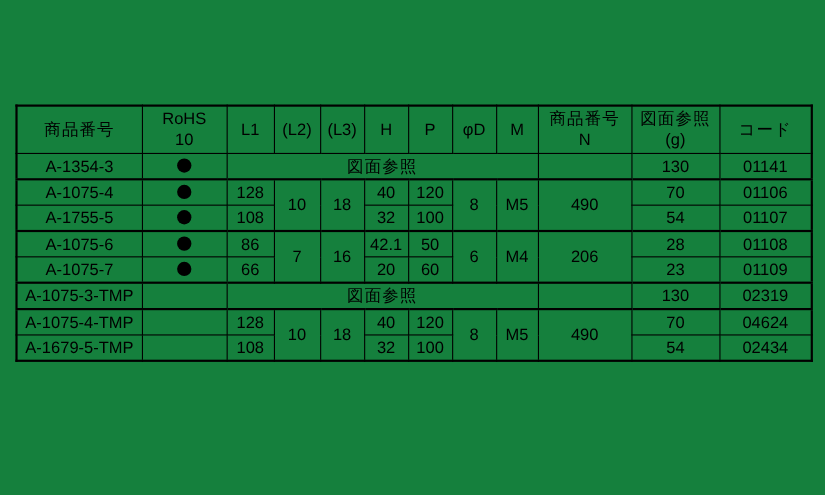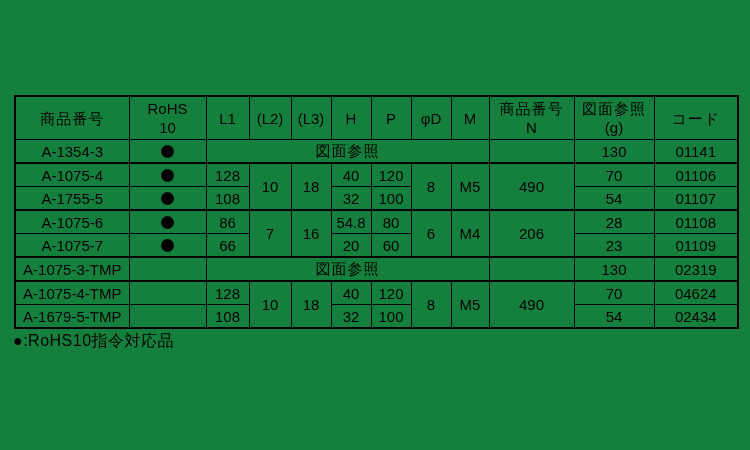--- a/index.html
+++ b/index.html
@@ -132,22 +132,22 @@
         <td>54</td>
         <td>01107</td>
       </tr>
 
       <tr class="grp">
         <td>A-1075-6</td>
         <td><span class="dot"></span></td>
         <td>86</td>
         <td rowspan="2">7</td>
         <td rowspan="2">16</td>
-        <td>54.8</td>
-        <td>80</td>
+        <td>42.1</td>
+        <td>50</td>
         <td rowspan="2">6</td>
         <td rowspan="2">M4</td>
         <td rowspan="2">206</td>
         <td>28</td>
         <td>01108</td>
       </tr>
 
       <tr>
         <td>A-1075-7</td>
         <td><span class="dot"></span></td>
@@ -187,17 +187,14 @@
         <td></td>
         <td>108</td>
         <td>32</td>
         <td>100</td>
         <td>54</td>
         <td>02434</td>
       </tr>
     </tbody>
   </table>
 
-  <div class="footnote">
-    <span>●:RoHS10指令対応品</span>
-  </div>
 
 </div>
 
 </body></html>

